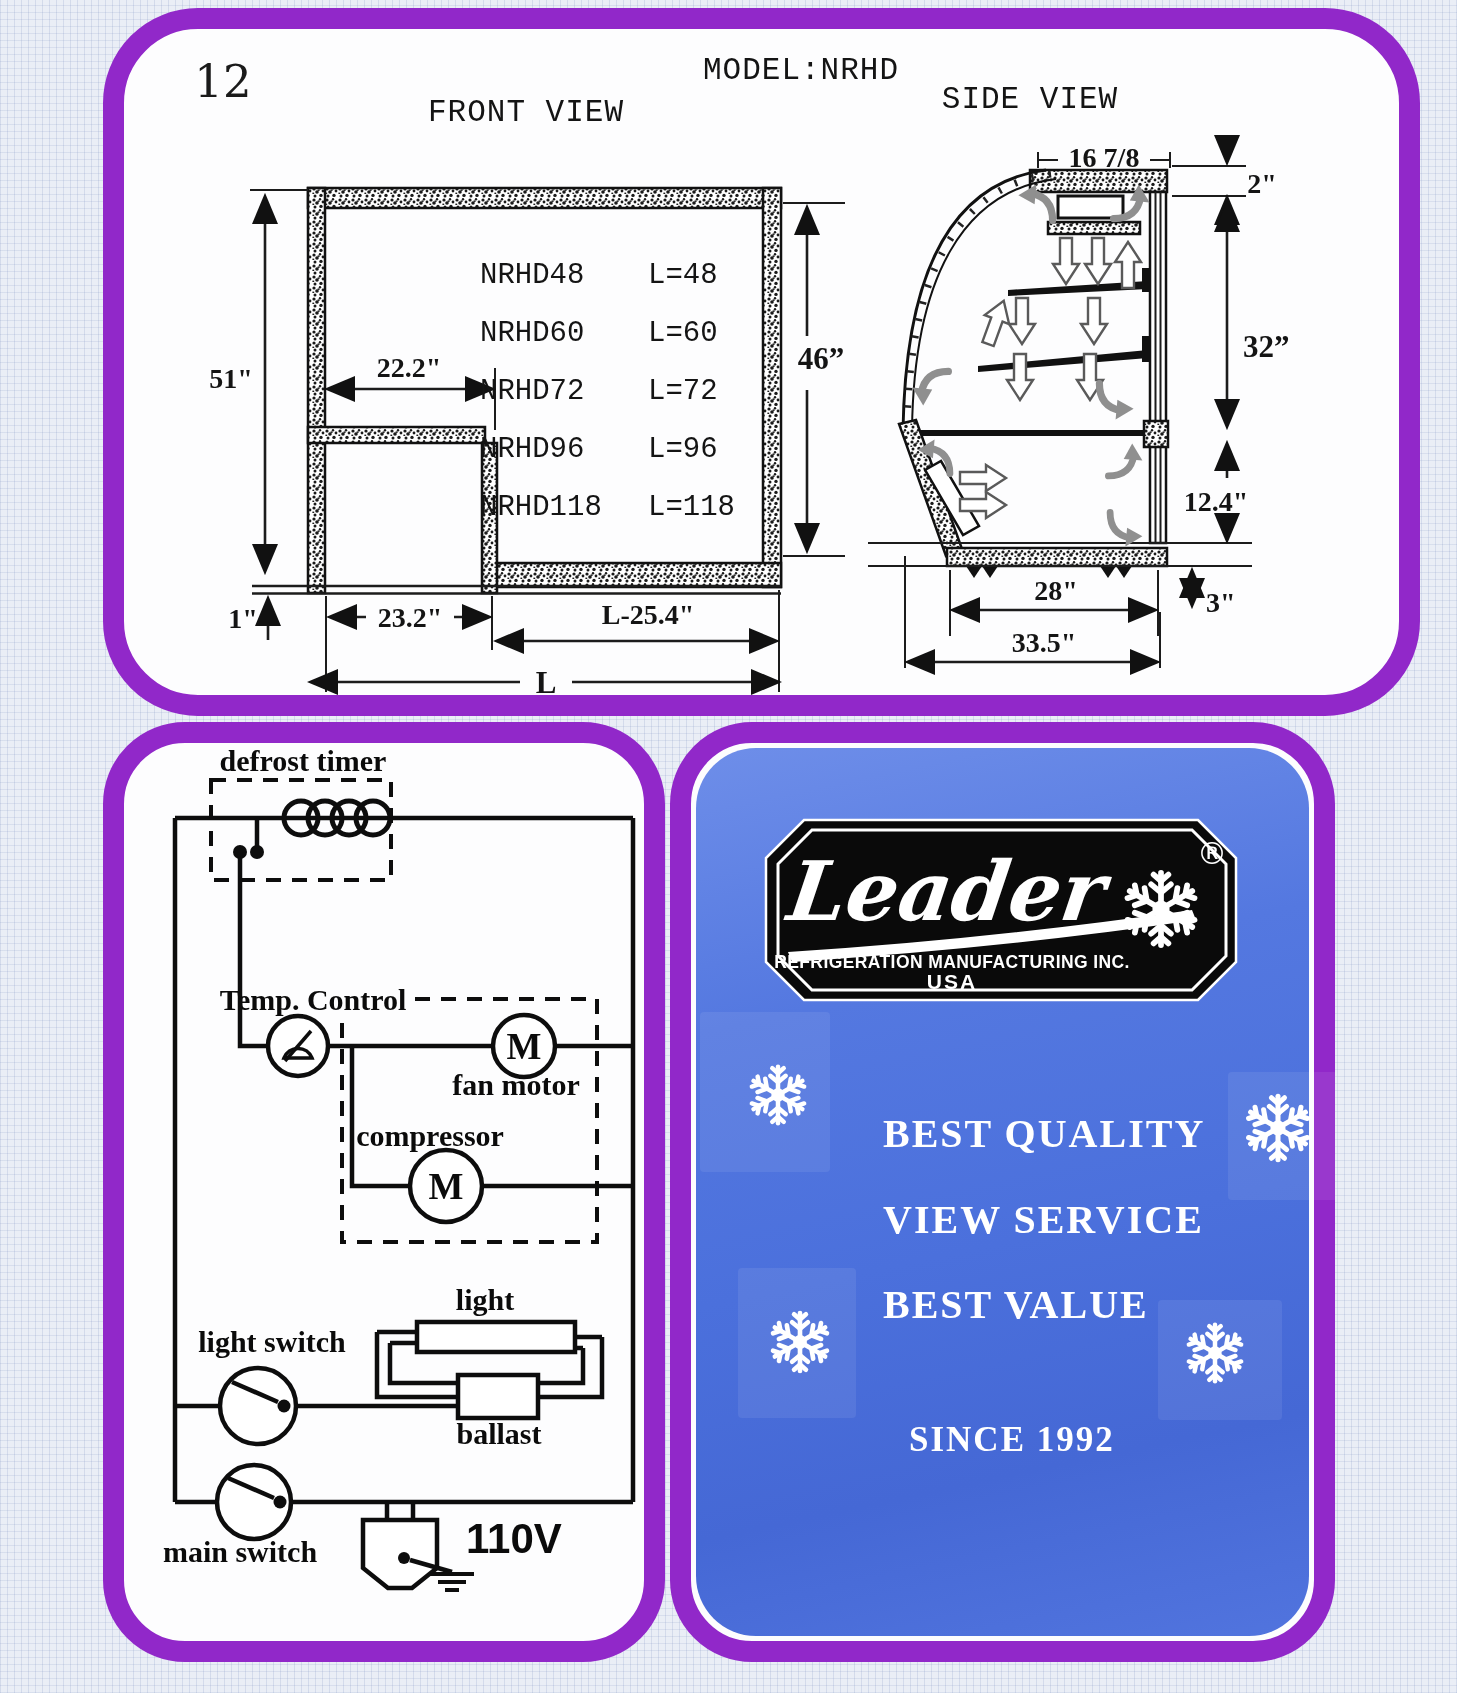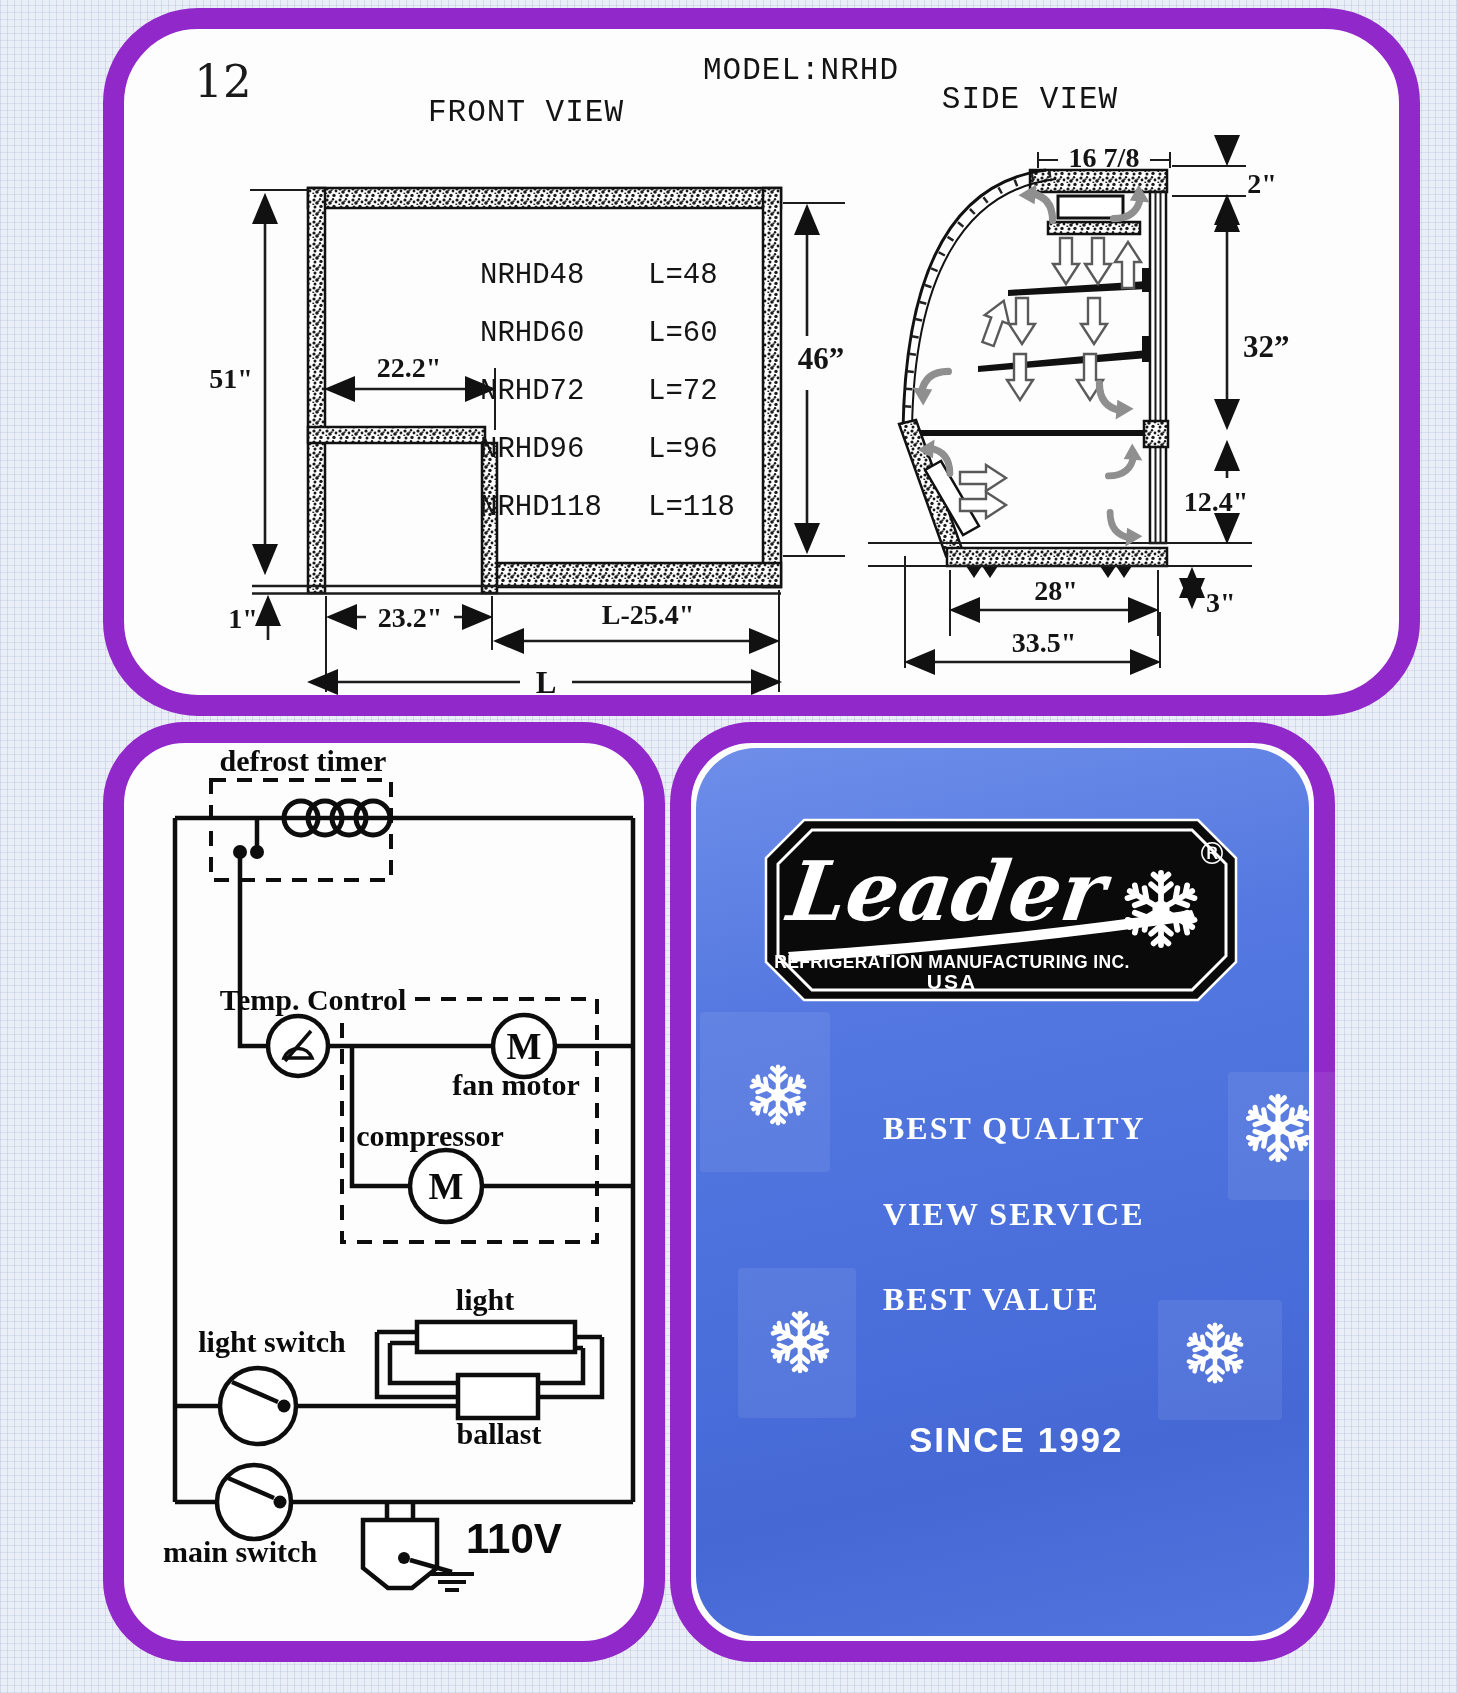--- a/index.html
+++ b/index.html
@@ -33,22 +33,22 @@
   .wire2{stroke:#0d0d0d;stroke-width:4.5;fill:#fff}
   .dimline{stroke:#1c1c1c;stroke-width:2.6;fill:none}
   .thin{stroke:#1c1c1c;stroke-width:2;fill:none}
   .wall{fill:url(#speck);stroke:#111;stroke-width:2.5}
   .blk{fill:#111;stroke:none}
   .flowa{fill:#fff;stroke:#5a5a5a;stroke-width:2.4}
   .hookc{stroke:#8f8f8f;stroke-width:8;fill:none;stroke-linecap:round}
   .hookh{fill:#8f8f8f;stroke:none}
   
   .slogan{position:absolute;left:883px;color:#fff;font-family:"Liberation Serif",serif;
-    font-weight:700;font-size:32px;letter-spacing:2px;white-space:nowrap}
-  .since{position:absolute;left:909px;top:1420px;color:#fff;font-family:Liberation Sans, sans-serif;
+    font-weight:700;font-size:40px;letter-spacing:2px;white-space:nowrap}
+  .since{position:absolute;left:909px;top:1420px;color:#fff;font-family:Liberation Serif, serif;
     font-weight:700;font-size:35px;letter-spacing:2px;white-space:nowrap}
   .patch{position:absolute;background:rgba(255,255,255,.08);border-radius:4px}
   .sf-wrap{position:absolute}
 </style>
 </head>
 <body>
 
 <svg width="0" height="0" style="position:absolute">
   <defs>
     <symbol id="sf" viewBox="-50 -50 100 100">

